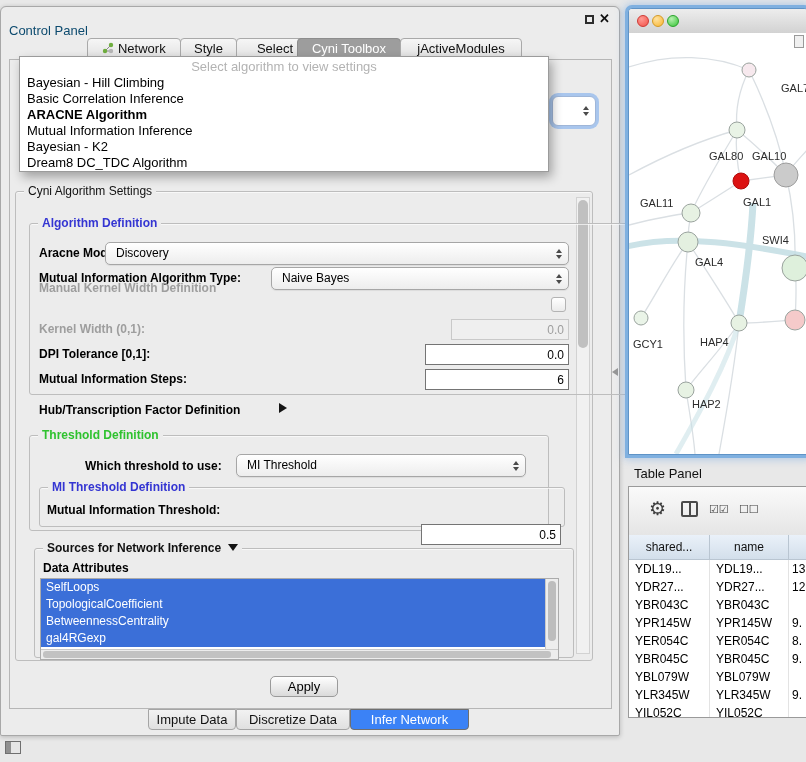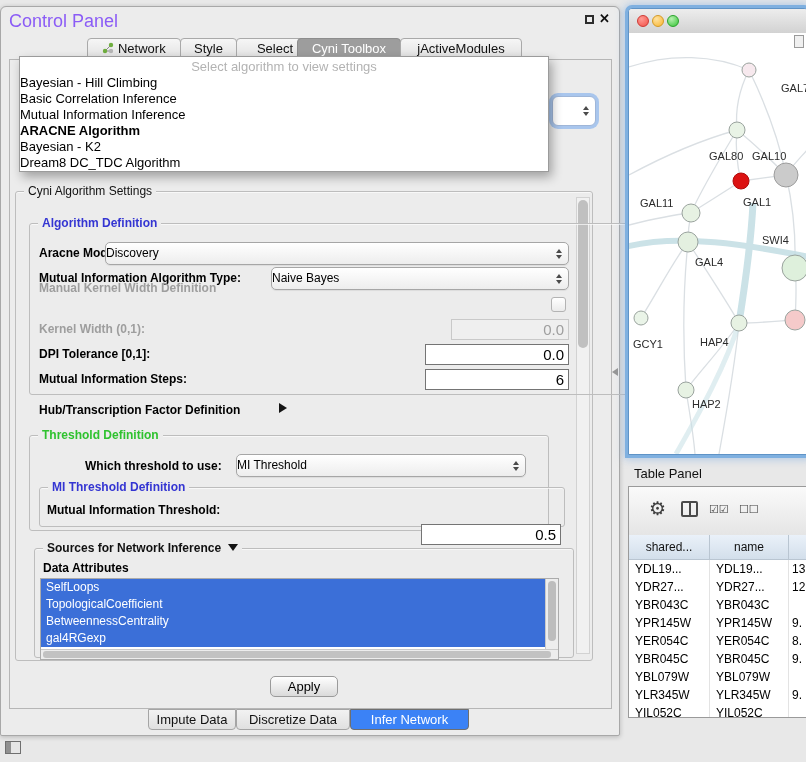--- a/index.html
+++ b/index.html
@@ -3,39 +3,39 @@
 <meta charset="utf-8">
 <style>
   html,body{margin:0;padding:0}
   body{width:806px;height:762px;overflow:hidden;background:#e8e8e8;position:relative;
        font-family:"Liberation Sans",sans-serif;font-size:12px;color:#000;}
 
   
   #cp{position:absolute;left:0;top:6px;width:620px;height:730px;background:#ececec;
       border:1px solid #a8a8a8;border-radius:6px 6px 2px 2px;box-shadow:0 1px 5px rgba(0,0,0,.22);box-sizing:border-box}
   #cp .titlebar{position:absolute;left:0;top:0;right:0;height:24px}
-  #cp .title{position:absolute;left:8px;top:4px;font-size:18px;color:#8b5cf6;white-space:nowrap}
+  #cp .title{position:absolute;left:8px;top:16px;font-size:13px;color:#0c4a6e;white-space:nowrap}
   .flt{position:absolute;left:584px;top:8px;width:9px;height:9px;border:2px solid #2c2c2c;box-sizing:border-box;background:#ececec}
   .cls{position:absolute;left:598px;top:4px;font-size:13px;font-weight:bold;color:#101010}
 
   
   .tab{position:absolute;top:31px;height:21px;line-height:19px;border:1px solid #a9a9a9;
        background:linear-gradient(#f6f6f6,#e2e2e2);font-size:13px;text-align:center;
        border-radius:4px 4px 0 0;box-sizing:border-box;color:#111;white-space:nowrap}
   .tab.sel{background:#9d9d9d;color:#fff;border-color:#8d8d8d}
   .btab{position:absolute;top:702px;height:21px;line-height:19px;border:1px solid #a5a5a5;
         background:linear-gradient(#f2f2f2,#e0e0e0);font-size:13px;text-align:center;
         border-radius:0 0 4px 4px;box-sizing:border-box;color:#111;white-space:nowrap}
   .btab.sel{background:#3b82f6;color:#fff;border-color:#6f6f6f}
   #content-area{position:absolute;left:8px;top:52px;width:603px;height:650px;border:1px solid #b6b6b6;background:#ececec;box-sizing:border-box}
 
   
   #alg-popup{position:absolute;left:18px;top:49px;width:530px;height:116px;background:#fff;
              border:1px solid #9b9b9b;box-shadow:3px 5px 10px rgba(0,0,0,.32);z-index:30;box-sizing:border-box}
-  .popup-row{height:16px;line-height:16px;font-size:13px;white-space:nowrap;color:#000}
+  .popup-row{height:16px;line-height:16px;font-size:13px;padding-left:7px;white-space:nowrap;color:#000}
   .popup-ph{color:#b3b3b3;text-align:center;padding-left:0;margin-top:2px}
   .popup-row.b{font-weight:bold}
 
   
   #alg-combo-fragment{position:absolute;left:551px;top:89px;width:44px;height:30px;border-radius:6px;
       background:#fff;border:1px solid #9fb6d8;box-shadow:0 0 0 3px rgba(115,168,238,.55);z-index:5;box-sizing:border-box}
 
   
   .group{position:absolute;border:1px solid #bdbdbd;border-radius:3px;box-sizing:border-box;
          box-shadow:inset 0 1px 0 rgba(255,255,255,.65)}
@@ -43,27 +43,27 @@
           line-height:15px;white-space:nowrap;color:#111}
   .t-blue{color:#3435d2;font-weight:bold}
   .t-green{color:#2fc22f;font-weight:bold}
   .gtitle.plain{font-weight:normal}
 
   .lbl{position:absolute;font-size:12px;font-weight:bold;white-space:nowrap;color:#000}
   .lbl.dis{color:#9e9e9e}
 
   .combo{position:absolute;height:23px;border:1px solid #a6a6a6;border-radius:5px;
          background:linear-gradient(#ffffff,#ededed);box-sizing:border-box;font-size:12px;
-         line-height:21px;box-shadow:0 1px 1px rgba(0,0,0,.07);white-space:nowrap}
+         line-height:21px;padding-left:10px;box-shadow:0 1px 1px rgba(0,0,0,.07);white-space:nowrap}
   .arrows{position:absolute;right:6px;top:50%;transform:translateY(-50%);display:flex;flex-direction:column;align-items:center;gap:2px}
   .tri-up{width:0;height:0;border-left:3.5px solid transparent;border-right:3.5px solid transparent;border-bottom:4.5px solid #4a4a4a}
   .tri-dn{width:0;height:0;border-left:3.5px solid transparent;border-right:3.5px solid transparent;border-top:4.5px solid #4a4a4a}
 
   .fld{position:absolute;box-sizing:border-box;height:21px;border:1px solid #747474;background:#fff;
-       font-family:"Liberation Sans",sans-serif;font-size:15px;text-align:right;padding:0 4px;color:#000}
+       font-family:"Liberation Sans",sans-serif;font-size:12px;text-align:right;padding:0 4px;color:#000}
   .fld.dis{border-color:#c9c9c9;background:#efefef;color:#9e9e9e}
   .checkbox{position:absolute;width:13px;height:13px;border:1px solid #b3b3b3;border-radius:3px;
             background:linear-gradient(#fff,#ebebeb)}
 
   .tri-r{width:0;height:0;border-top:5px solid transparent;border-bottom:5px solid transparent;
          border-left:8px solid #141414;position:absolute}
   .tri-d-inline{display:inline-block;width:0;height:0;border-left:5px solid transparent;border-right:5px solid transparent;
          border-top:7px solid #141414;margin-left:7px;vertical-align:1px}
 
   
@@ -152,22 +152,22 @@
     <span class="arrows">
         <span class="tri-up"></span>
         <span class="tri-dn"></span>
       </span>
   </div>
 
   <div id="alg-popup">
     <div class="popup-row popup-ph">Select algorithm to view settings</div>
     <div class="popup-row">Bayesian - Hill Climbing</div>
     <div class="popup-row">Basic Correlation Inference</div>
+    <div class="popup-row b">ARACNE Algorithm</div>
     <div class="popup-row">Mutual Information Inference</div>
-    <div class="popup-row b">ARACNE Algorithm</div>
     <div class="popup-row">Bayesian - K2</div>
     <div class="popup-row">Dream8 DC_TDC Algorithm</div>
   </div>
 
   <div class="group" style="left:14px;top:184px;width:578px;height:470px">
     <span class="gtitle plain">Cyni Algorithm Settings</span>
     <div id="settings-sb">
         <div class="thumb"></div>
       </div>
   </div>

